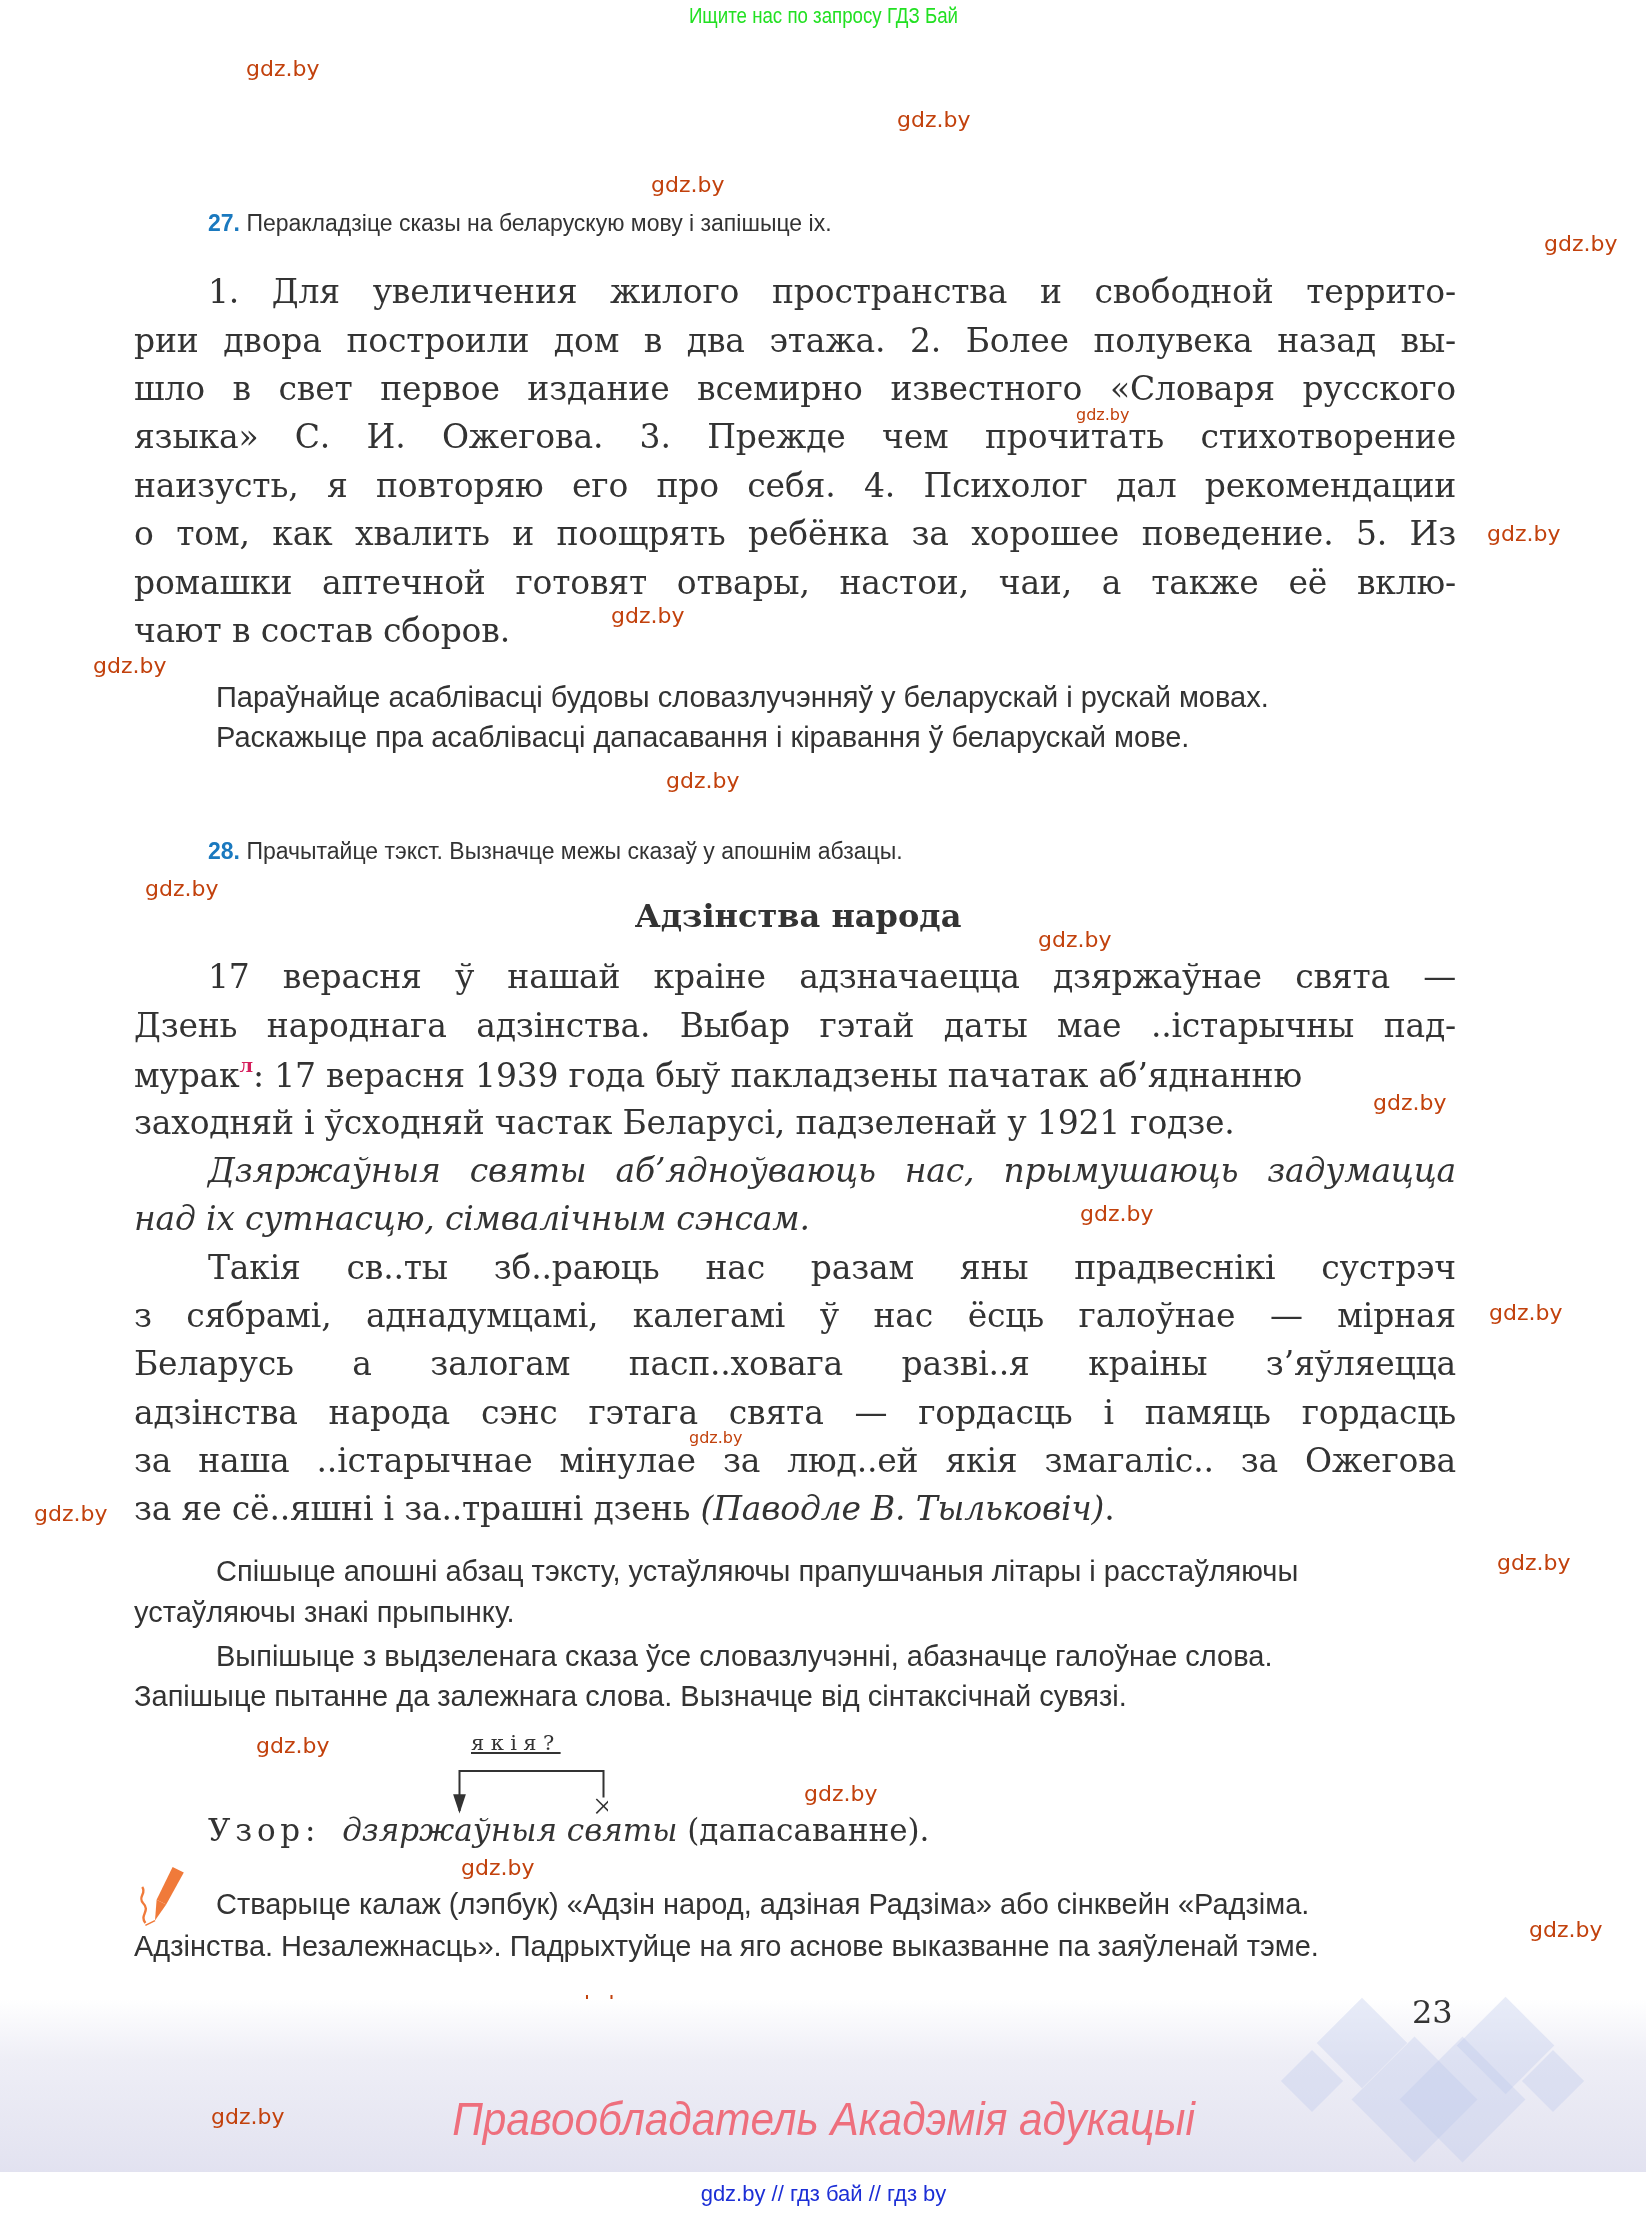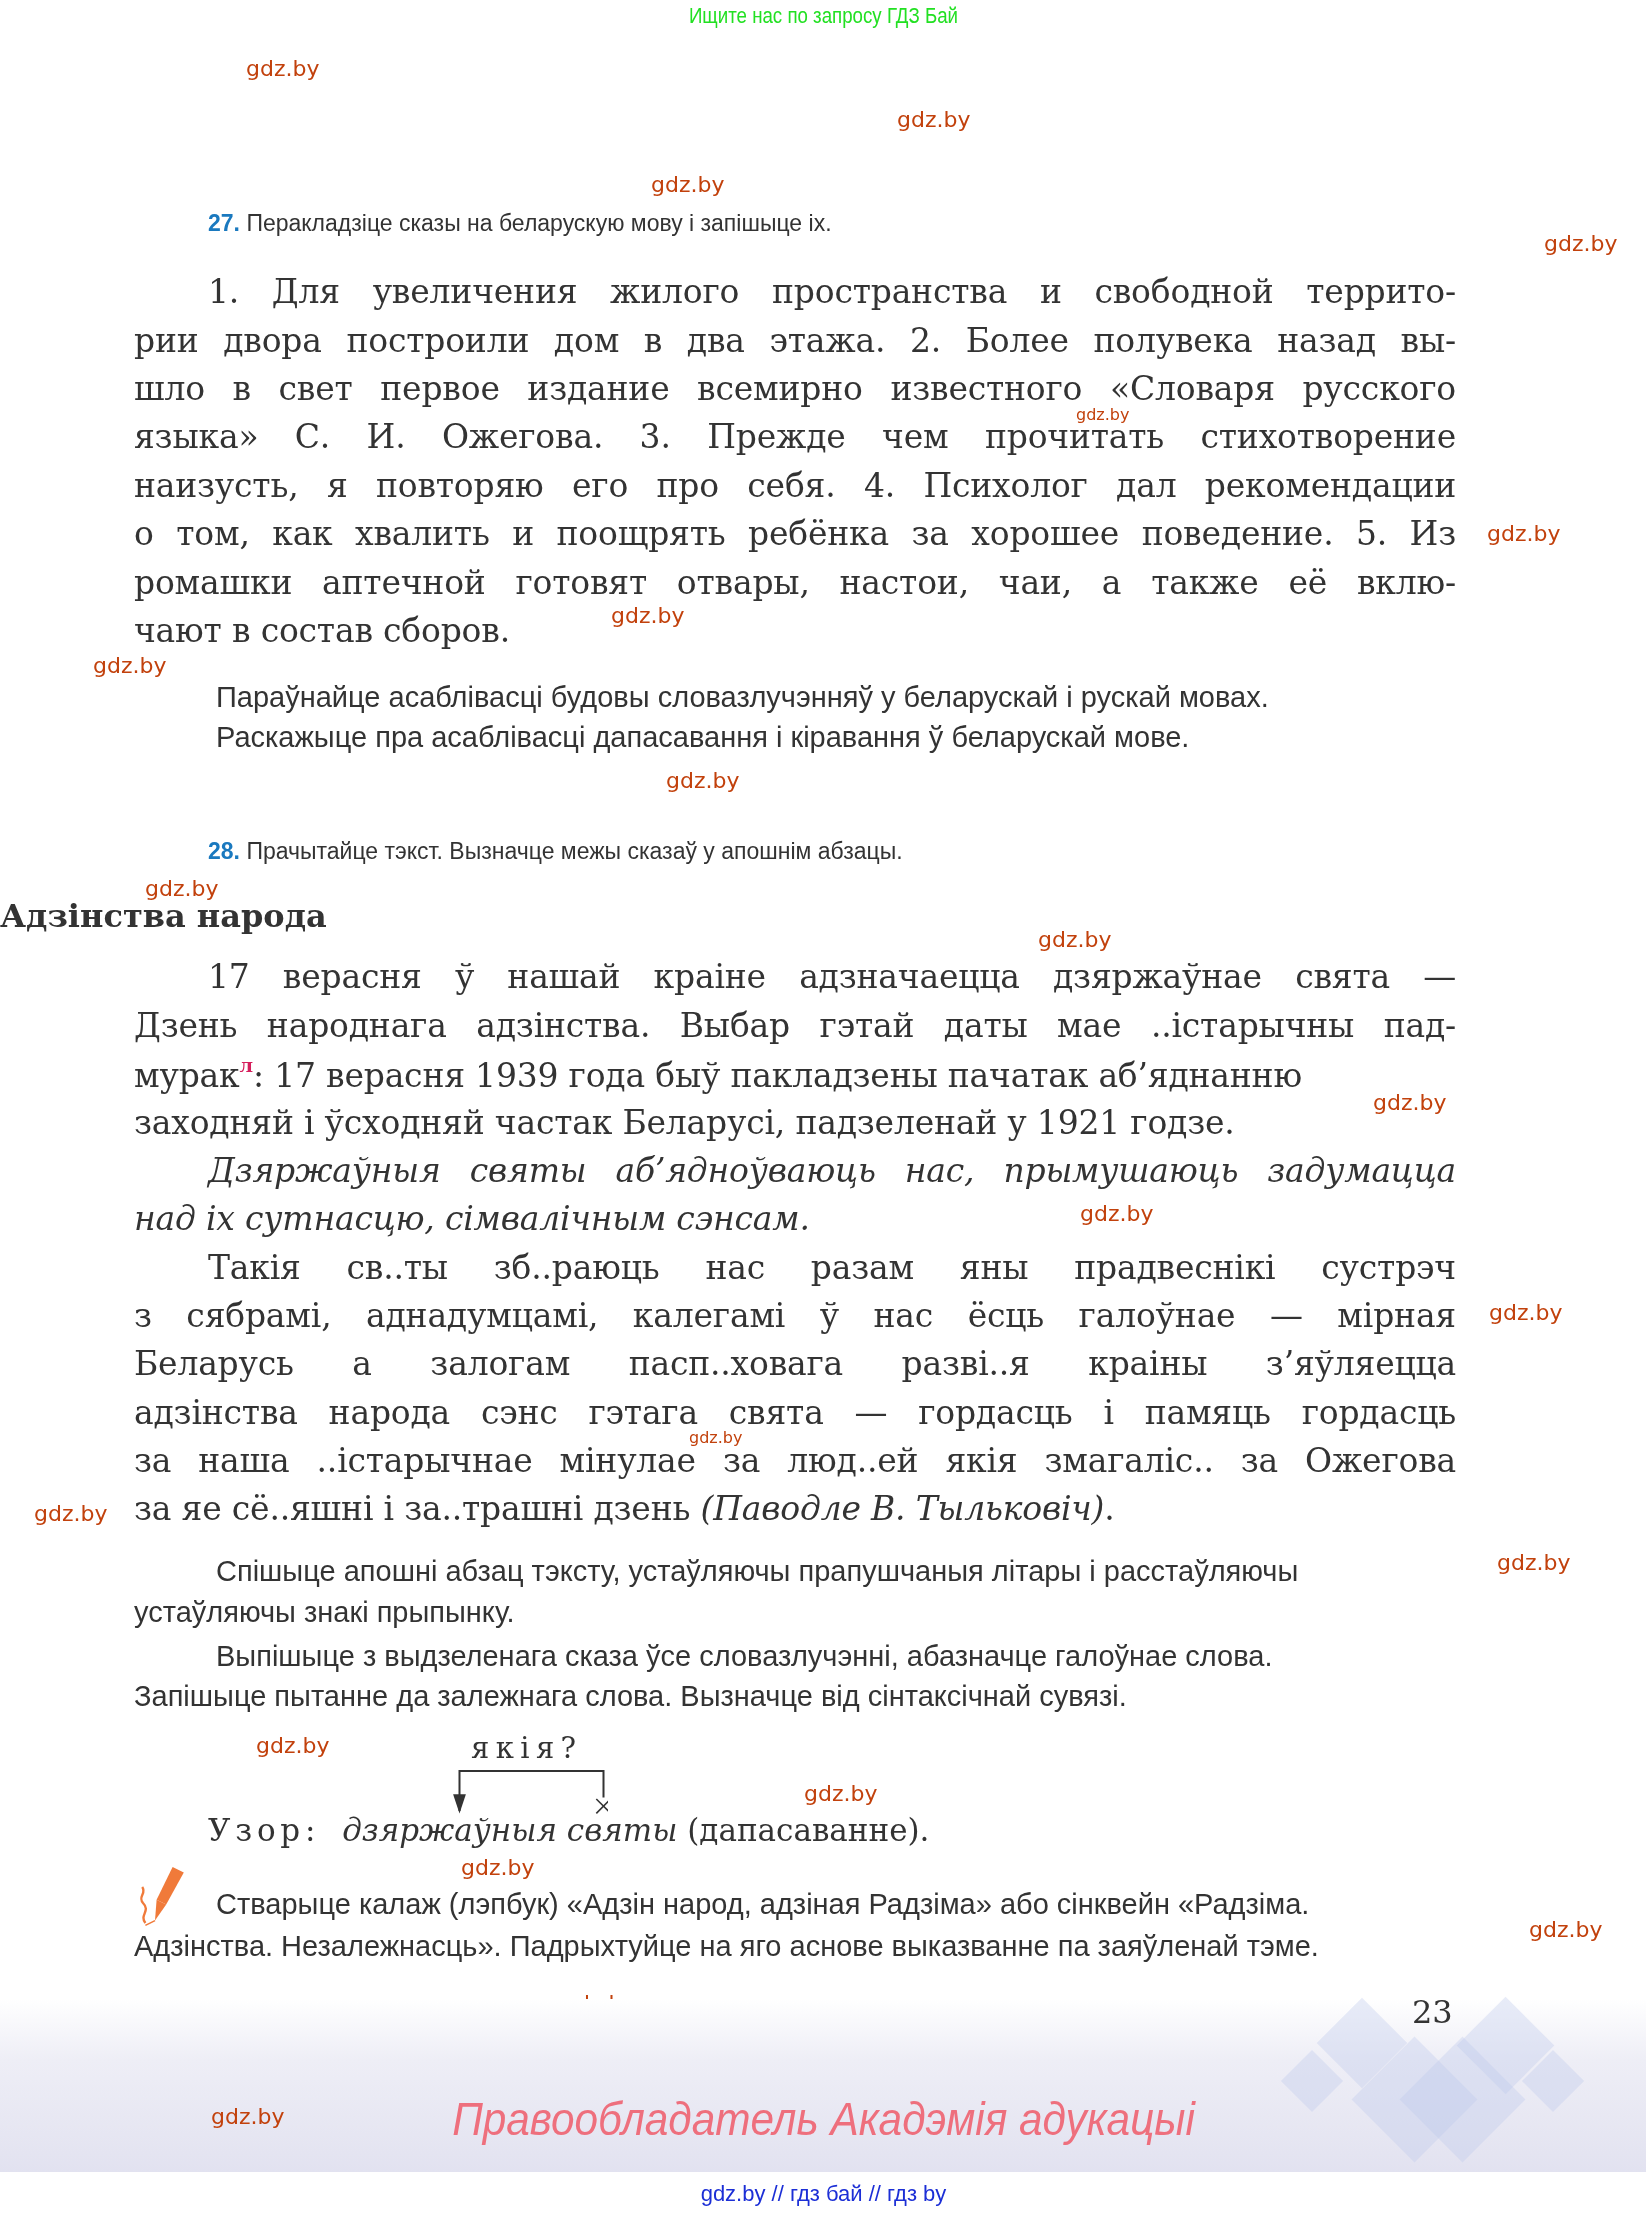--- a/index.html
+++ b/index.html
@@ -30,21 +30,21 @@
   .serif-line.indent { left: 208px; width: 1248px; }
   .serif-line.last { text-align-last: left; }
   .serif-line.italic { font-style: italic; }
   .sans-line {
     font-family: "Liberation Sans", sans-serif; font-size: 29px; color: #333;
     left: 134px; width: 1322px;
   }
   .sans-line.indent { left: 216px; width: 1248px; }
   .heading {
     font-family: "DejaVu Serif", serif; font-weight: bold; font-size: 32px; color: #333;
-    left: 0; width: 1596px; text-align: left;
+    left: 0; width: 1596px; text-align: center;
   }
   .sup-red { color: #d61e5c; font-size: 19.3px; vertical-align: 14.5px; font-weight: bold; }
   .footer-band {
     position: absolute; left: 0; top: 1999px; width: 1647px; height: 173px;
     background: linear-gradient(to bottom, #ffffff 0%, #eeeef6 35%, #e2e2f0 100%);
   }
   .diamond {
     position: absolute; transform: rotate(45deg); background: rgba(190,200,235,0.35);
   }
   .page-num {
@@ -53,22 +53,22 @@
   .copyright {
     font-family: "Liberation Sans", sans-serif; font-style: italic; font-size: 47px;
     color: #ee6f7d; left: 0; width: 1647px; text-align: center; top: 2091px;
     transform: scaleX(0.9);
   }
   .bottom-links {
     font-family: "Liberation Sans", sans-serif; font-size: 22px; color: #1c2fd6;
     left: 0; width: 1647px; text-align: center; top: 2181px;
   }
   .scheme-q {
-    font-family: "DejaVu Serif", serif; font-size: 29px; color: #333; letter-spacing: 6.4px;
-    left: 471px; top: 1731px;
+    font-family: "DejaVu Serif", serif; font-size: 21px; color: #333; letter-spacing: 6.4px;
+    left: 471px; top: 1731px; text-decoration: underline;
   }
   .pattern {
     font-family: "DejaVu Serif", serif; font-size: 31px; color: #333; left: 208px; top: 1812px;
   }
   .pattern .spaced { letter-spacing: 4.8px; }
   .pattern .it { font-style: italic; margin-left: 12px; }
 </style>
 </head>
 <body>
 

